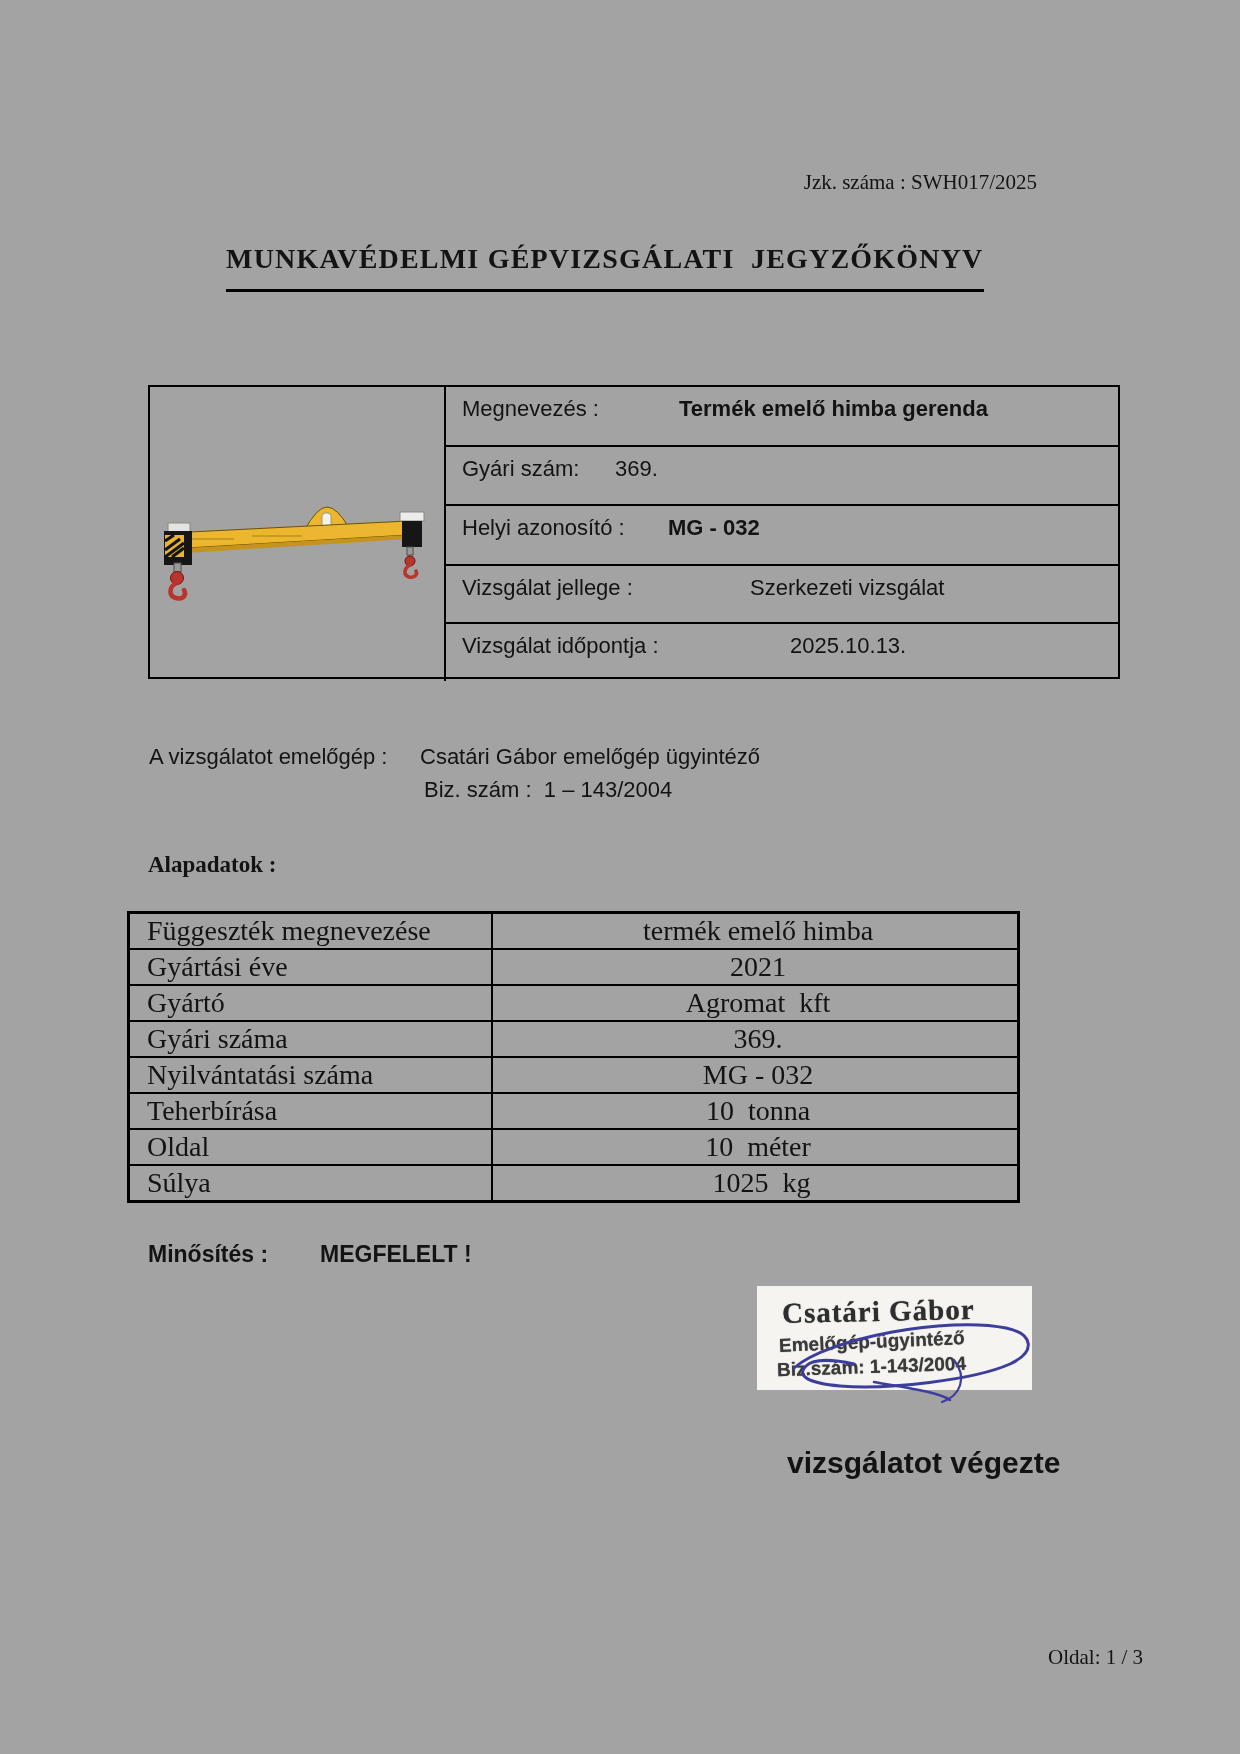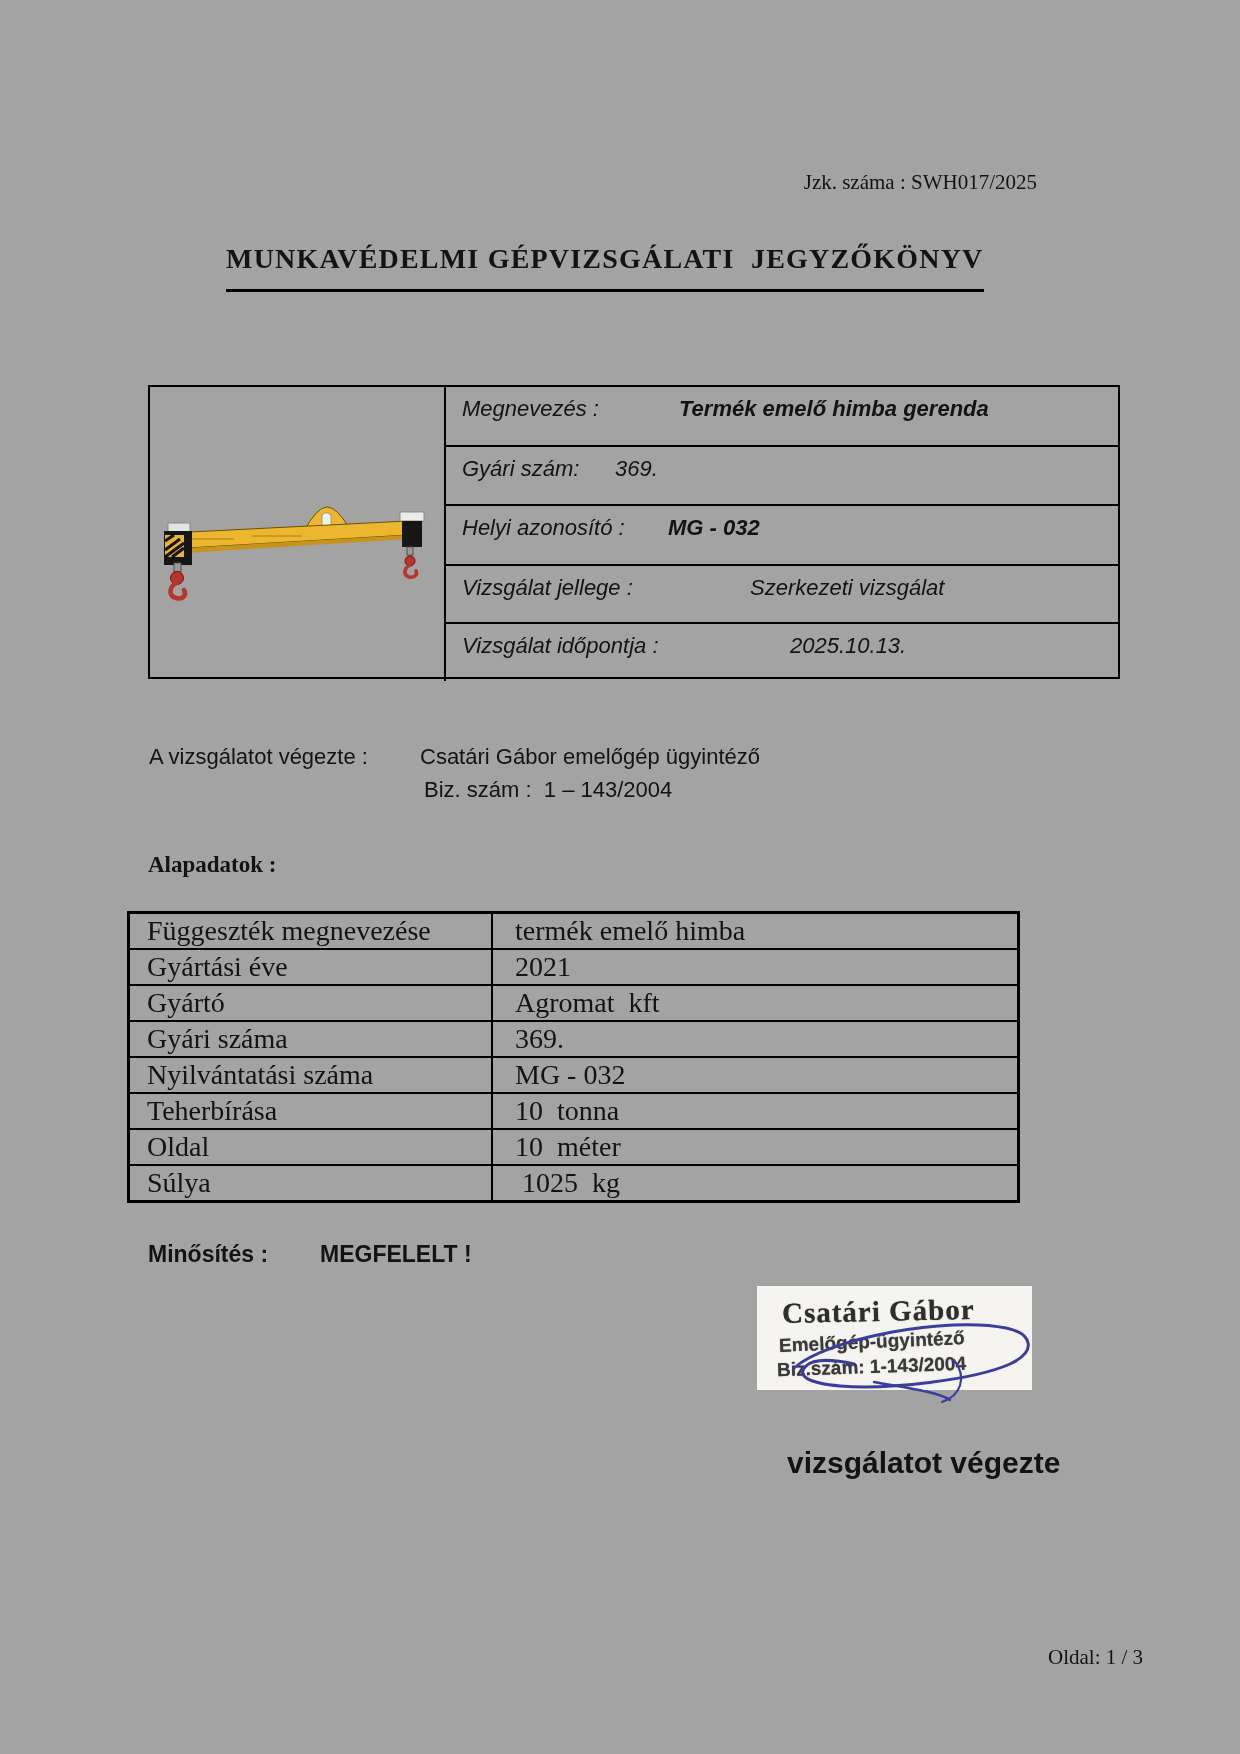--- a/index.html
+++ b/index.html
@@ -10,41 +10,41 @@
   .sans{font-family:"Liberation Sans", sans-serif;}
   .pre{white-space:pre;}
 
   
   .doc-number{left:637px;top:170px;width:400px;text-align:right;font-size:21px;}
   .doc-title{left:226px;top:243px;font-size:28px;font-weight:bold;letter-spacing:1.2px;
              border-bottom:3px solid #000;padding-bottom:14px;}
 
   
   .id-table{left:148px;top:385px;width:968px;height:290px;border:2px solid #000;
-            display:grid;grid-template-columns:296px 1fr;font-style:italic;}
+            display:grid;grid-template-columns:296px 1fr;}
   .id-photo-cell{grid-row:1 / span 5;border-right:2px solid #000;position:relative;}
   .id-row{border-bottom:2px solid #000;position:relative;font-size:22px;}
   .id-row:last-child{border-bottom:none;}
   .id-label{position:absolute;left:16px;top:9px;}
   .id-value{position:absolute;top:9px;}
   .bold{font-weight:bold;}
 
   
   .insp-label{left:149px;top:744px;font-size:22px;}
   .insp-name{left:420px;top:744px;font-size:22px;}
   .insp-license{left:424px;top:777px;font-size:22px;}
 
   
   .alap-heading{left:148px;top:852px;font-size:23px;font-weight:bold;text-align:right;}
   .basic-table{left:127px;top:911px;width:893px;border-collapse:collapse;
                font-size:28px;}
   .basic-table td{border:2px solid #000;height:25px;padding:1px 0 1px 0;vertical-align:middle;}
   .basic-table{border:3px solid #000;}
   .basic-table td.c1{width:344px;padding-left:17px;}
-  .basic-table td.c2{padding-left:22px;}
+  .basic-table td.c2{padding-left:6px;text-align:center;}
 
   
   .qual-label{left:148px;top:1241px;font-size:23px;font-weight:bold;}
   .qual-value{left:320px;top:1241px;font-size:23px;font-weight:bold;}
 
   
   .stamp-bg{left:757px;top:1286px;width:275px;height:104px;background:#f5f4f0;}
   .stamp-name{left:782px;top:1295px;font-size:29px;font-weight:bold;color:#2e2e2e;
               letter-spacing:1px;transform:rotate(-1.2deg);text-shadow:0 0 1px rgba(46,46,46,.75);}
   .stamp-role{left:779px;top:1331px;font-size:19px;font-weight:bold;color:#3a3a3a;
@@ -111,21 +111,21 @@
     <div class="id-row" style="height:56px">
       <span class="id-label">Vizsgálat jellege :</span>
       <span class="id-value pre" style="left:304px">Szerkezeti vizsgálat</span>
     </div>
     <div class="id-row" style="height:57px">
       <span class="id-label">Vizsgálat időpontja :</span>
       <span class="id-value pre" style="left:344px">2025.10.13.</span>
     </div>
   </div>
 
-  <div class="abs sans insp-label">A vizsgálatot végezte :</div>
+  <div class="abs sans insp-label">A vizsgálatot emelőgép :</div>
   <div class="abs sans insp-name">Csatári Gábor emelőgép ügyintéző</div>
   <div class="abs sans insp-license pre">Biz. szám :  1 – 143/2004</div>
 
   <div class="abs serif alap-heading">Alapadatok :</div>
 
   <table class="abs basic-table serif">
     <tbody>
       <tr>
         <td class="c1">Függeszték megnevezése</td>
         <td class="c2 pre">termék emelő himba</td>

